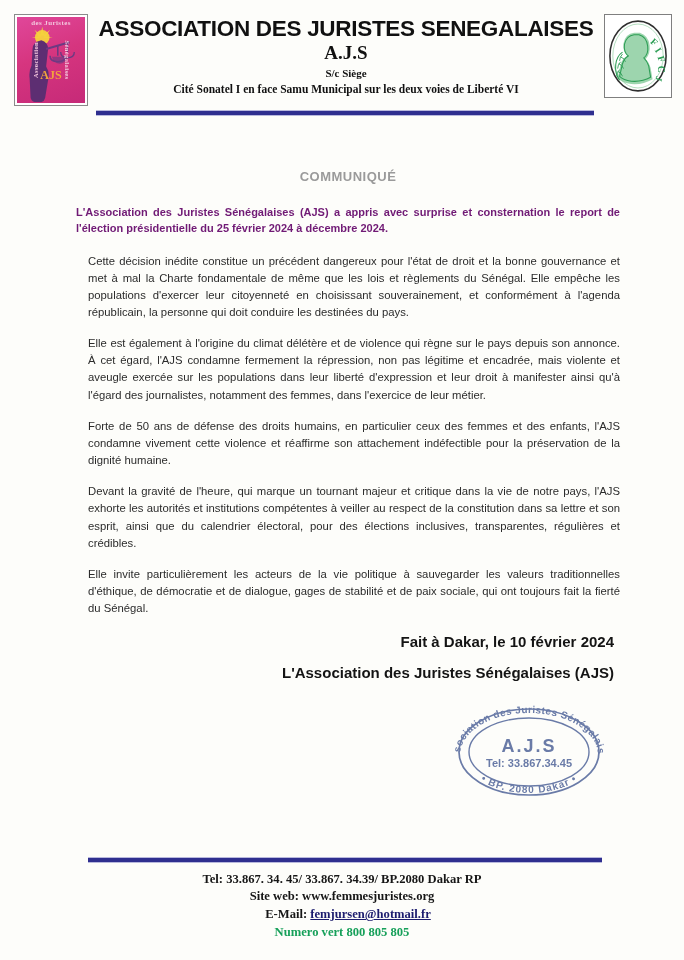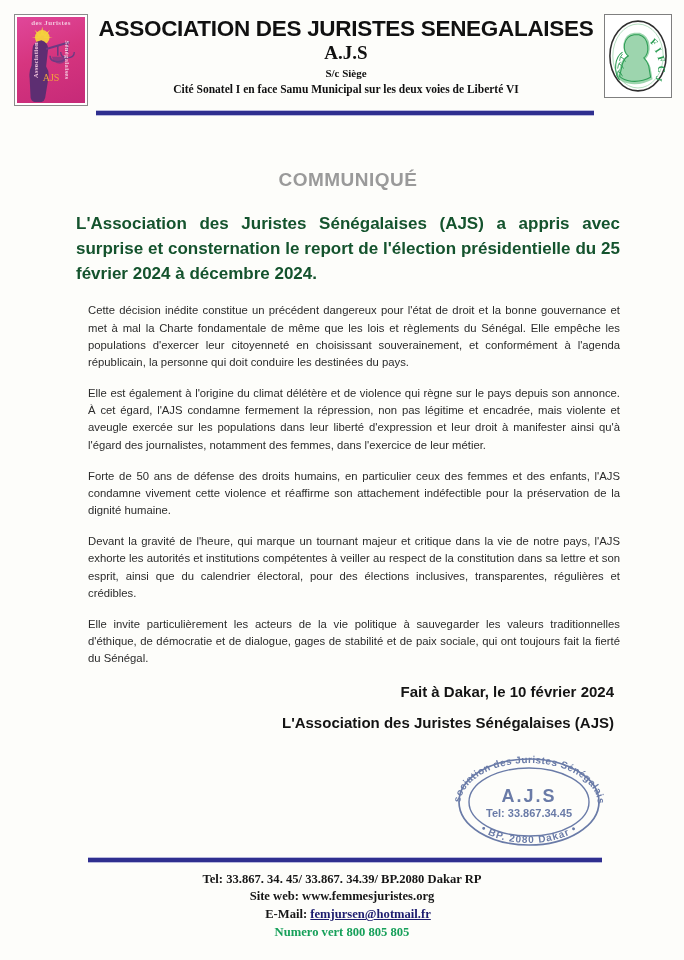--- a/index.html
+++ b/index.html
@@ -66,22 +66,22 @@
     font-size: 6.5px;
     right: -13px; top: 50%;
     width: 62px; text-align: center;
     transform: translateY(-50%) rotate(90deg);
   }
   .ll-ajs {
     position: absolute;
     bottom: 20px; left: 0; right: 0;
     text-align: center;
     font-family: "Liberation Serif", serif;
-    font-weight: normal;
-    font-size: 10px;
+    font-weight: bold;
+    font-size: 12px;
     color: #f2a33c;
   }
   .ll-svg { position: absolute; inset: 0; }
 
   
   .head-titles {
     flex: 1 1 auto;
     text-align: center;
     padding: 0 6px;
     margin-top: 2px;
@@ -152,31 +152,31 @@
   }
 
   
   .doc-body {
     padding: 0 64px 0 76px;
   }
   .communique-title {
     text-align: center;
     font-family: "Liberation Sans", sans-serif;
     font-weight: bold;
-    font-size: 19px;
+    font-size: 13px;
     letter-spacing: .5px;
     color: #9a9a9a;
     margin: 53px 0 20px 0;
   }
   .lede {
     font-weight: bold;
-    font-size: 17px;
+    font-size: 11px;
     line-height: 1.48;
     text-align: justify;
-    color: #14532d;
+    color: #701a75;
     margin: 0 0 16px 0;
   }
   .para {
     font-size: 11.3px;
     line-height: 1.52;
     text-align: justify;
     color: #2b2b2b;
     margin: 0 0 14px 12px;
   }
   .signature-block {

